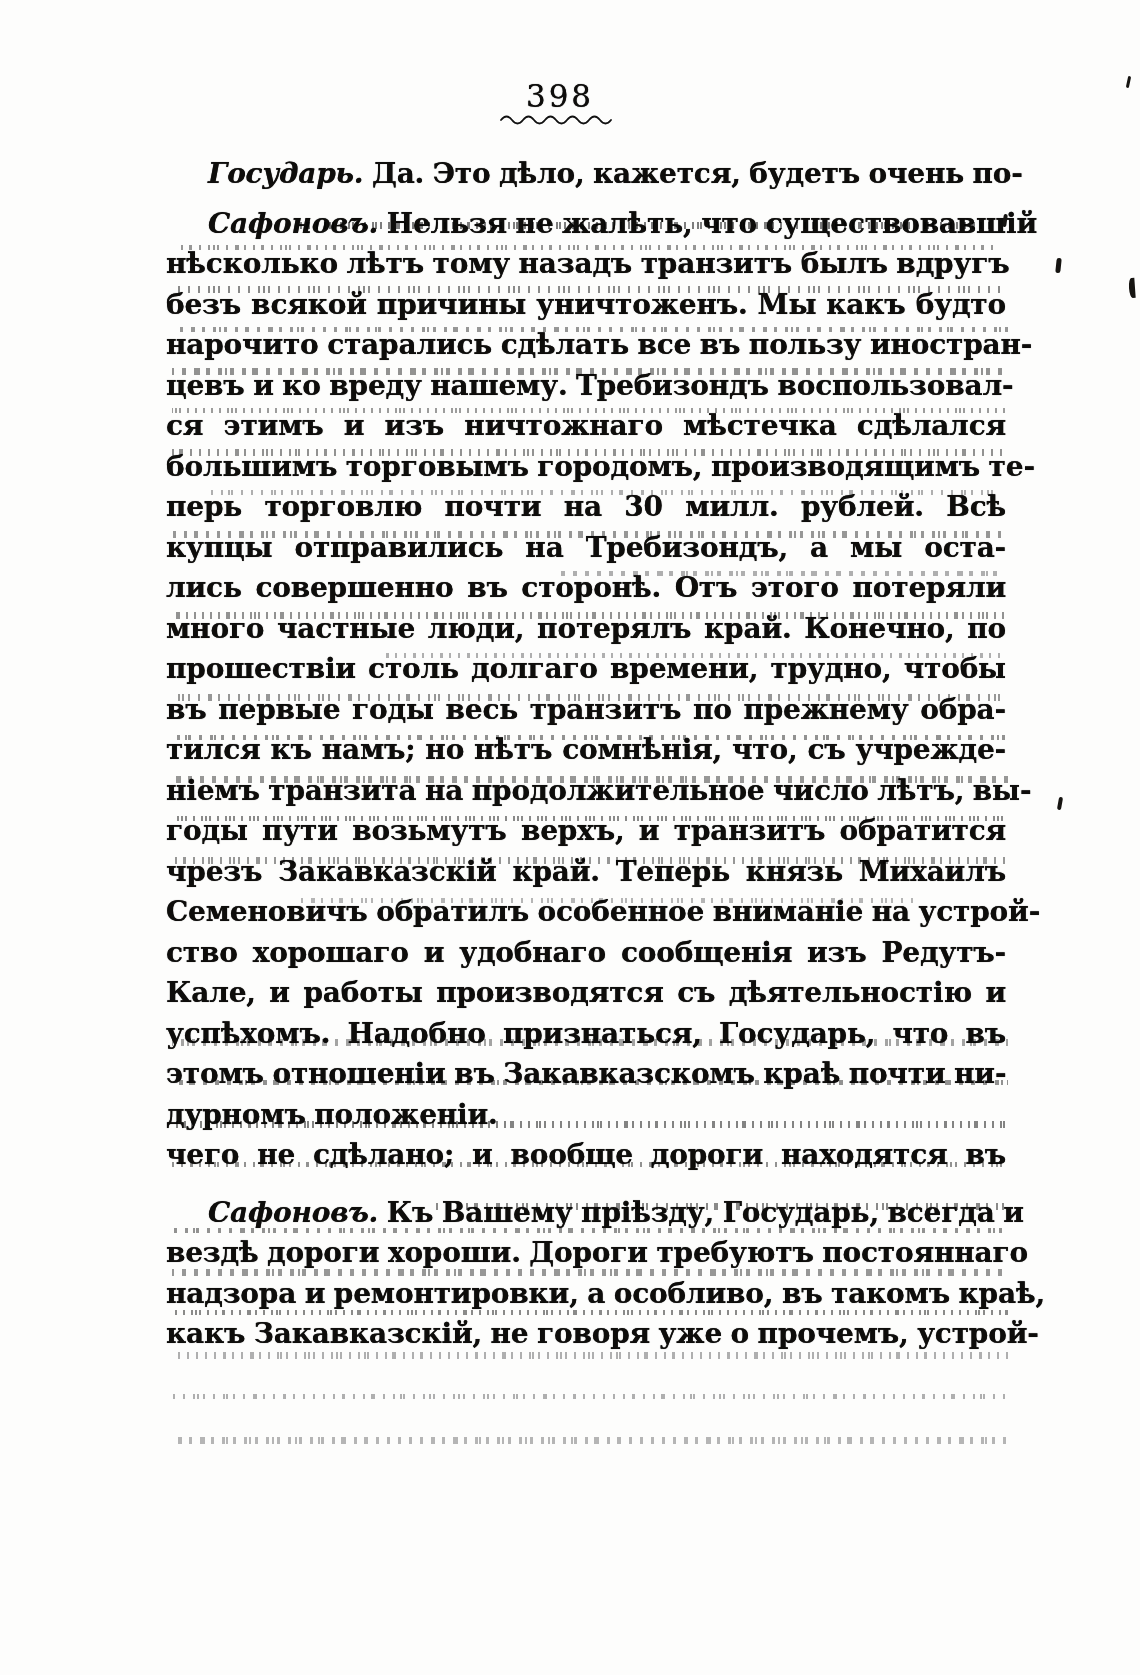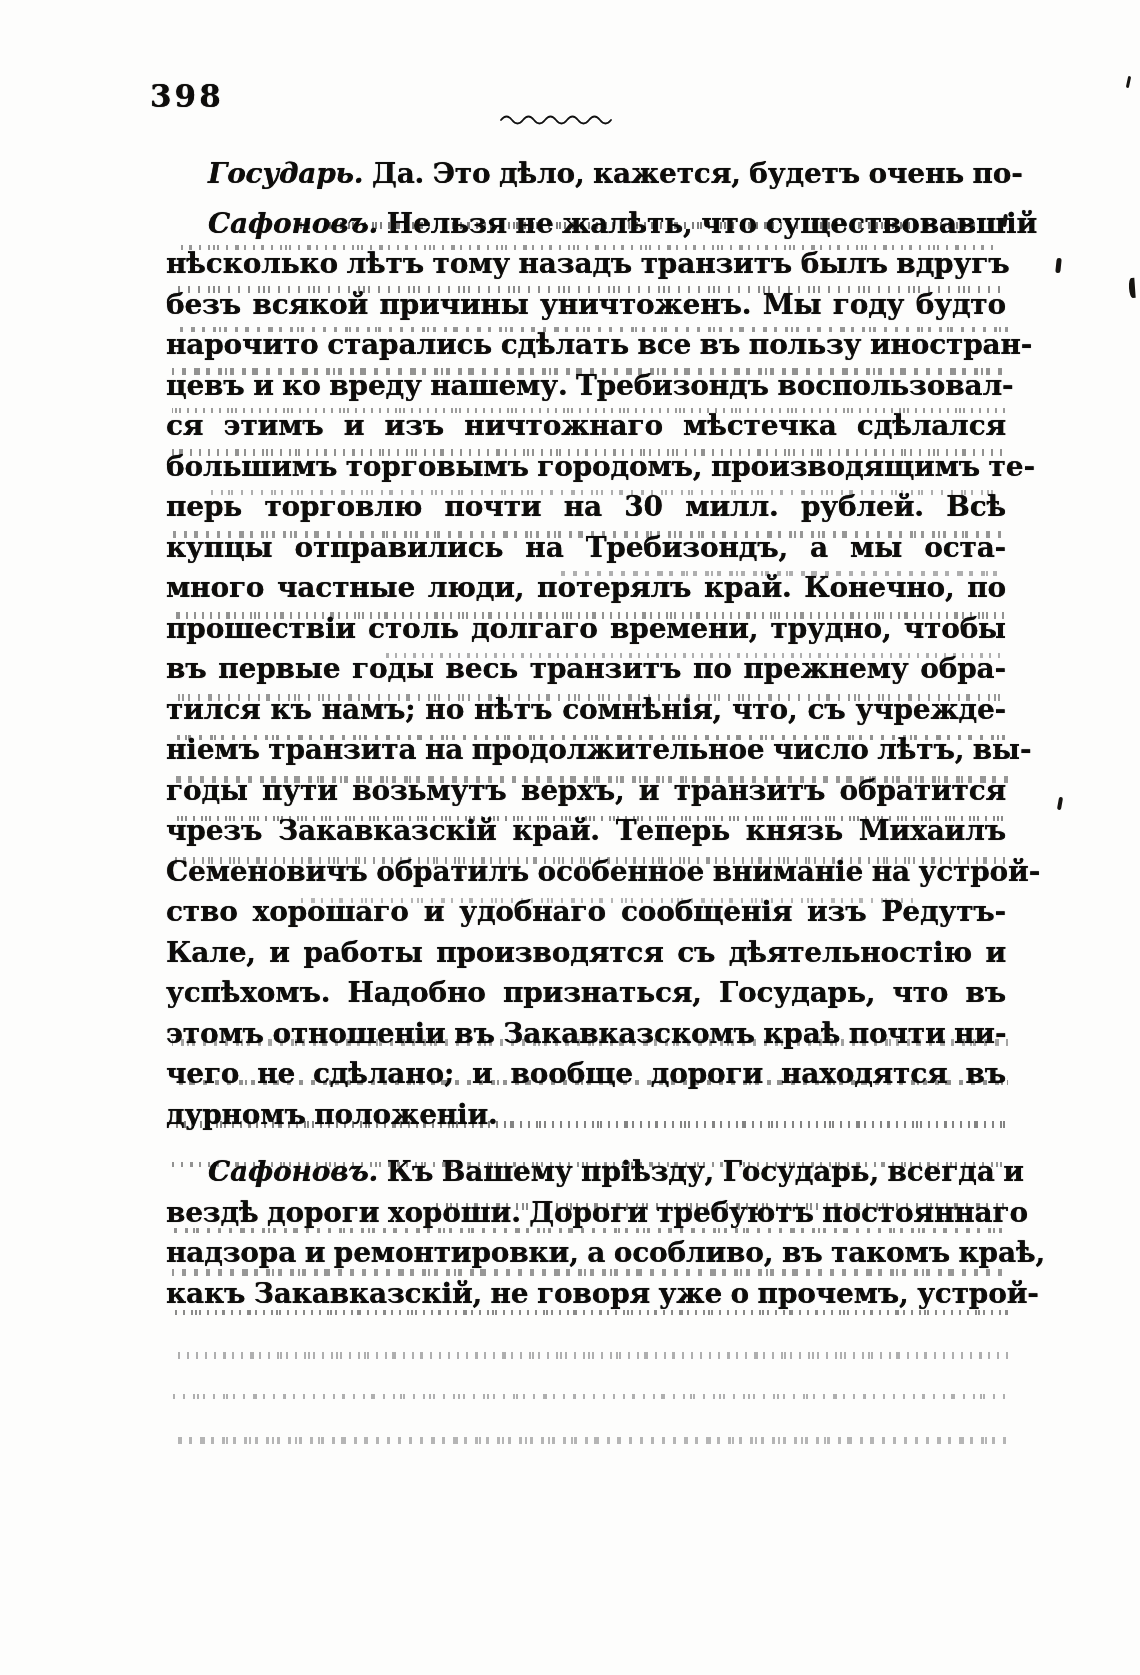--- a/index.html
+++ b/index.html
@@ -7,21 +7,22 @@
   .page{
     position:relative;
     width:1140px;height:1675px;
     background:#fdfdfc;
     overflow:hidden;
     font-family:"DejaVu Serif", serif;
     color:#0e0d0b;
   }
   .pagenum{
     position:absolute;top:78px;left:150px;width:820px;
-    font-size:31px;font-weight:bold;letter-spacing:3px;
+    text-align:center;
+    font-size:31px;font-weight:normal;letter-spacing:3px;
     text-shadow:0 0 0.8px rgba(0,0,0,.9);
   }
   .squiggle{
     position:absolute;top:113px;left:150px;width:820px;
     text-align:center;line-height:0;
   }
   .textblock{
     position:absolute;top:154px;left:166px;width:840px;
     font-size:28px;font-weight:bold;line-height:40.5px;
     letter-spacing:-0.2px;word-spacing:-1px;
@@ -60,41 +61,42 @@
     </svg>
   </div>
 
   <div class="textblock">
       <div class="paragraph">
         <div class="line first"><i>Государь.</i> Да. Это дѣло, кажется, будетъ очень по-</div>
       </div>
       <div class="paragraph">
         <div class="line first"><i>Сафоновъ.</i> Нельзя не жалѣть, что существовавшій</div>
         <div class="line">нѣсколько лѣтъ тому назадъ транзитъ былъ вдругъ</div>
-        <div class="line">безъ всякой причины уничтоженъ. Мы году будто</div>
+        <div class="line">безъ всякой причины уничтоженъ. Мы какъ будто</div>
         <div class="line">нарочито старались сдѣлать все въ пользу иностран-</div>
         <div class="line">цевъ и ко вреду нашему. Требизондъ воспользовал-</div>
         <div class="line">ся этимъ и изъ ничтожнаго мѣстечка сдѣлался</div>
         <div class="line">большимъ торговымъ городомъ, производящимъ те-</div>
         <div class="line">перь торговлю почти на 30 милл. рублей. Всѣ</div>
         <div class="line">купцы отправились на Требизондъ, а мы оста-</div>
+        <div class="line">лись совершенно въ сторонѣ. Отъ этого потеряли</div>
         <div class="line">много частные люди, потерялъ край. Конечно, по</div>
         <div class="line">прошествіи столь долгаго времени, трудно, чтобы</div>
         <div class="line">въ первые годы весь транзитъ по прежнему обра-</div>
         <div class="line">тился къ намъ; но нѣтъ сомнѣнія, что, съ учрежде-</div>
         <div class="line">ніемъ транзита на продолжительное число лѣтъ, вы-</div>
         <div class="line">годы пути возьмутъ верхъ, и транзитъ обратится</div>
         <div class="line">чрезъ Закавказскій край. Теперь князь Михаилъ</div>
         <div class="line">Семеновичъ обратилъ особенное вниманіе на устрой-</div>
         <div class="line">ство хорошаго и удобнаго сообщенія изъ Редутъ-</div>
         <div class="line">Кале, и работы производятся съ дѣятельностію и</div>
         <div class="line">успѣхомъ. Надобно признаться, Государь, что въ</div>
         <div class="line">этомъ отношеніи въ Закавказскомъ краѣ почти ни-</div>
+        <div class="line nojust">дурномъ положеніи.</div>
         <div class="line">чего не сдѣлано; и вообще дороги находятся въ</div>
-        <div class="line nojust">дурномъ положеніи.</div>
       </div>
       <div class="paragraph">
         <div class="line first"><i>Сафоновъ.</i> Къ Вашему пріѣзду, Государь, всегда и</div>
         <div class="line">вездѣ дороги хороши. Дороги требуютъ постояннаго</div>
         <div class="line">надзора и ремонтировки, а особливо, въ такомъ краѣ,</div>
         <div class="line">какъ Закавказскій, не говоря уже о прочемъ, устрой-</div>
       </div>
     </div>
 
   <div class="artifact" style="top:76px;left:1127px;width:3px;height:12px;border-radius:2px;transform:rotate(12deg);"></div>

